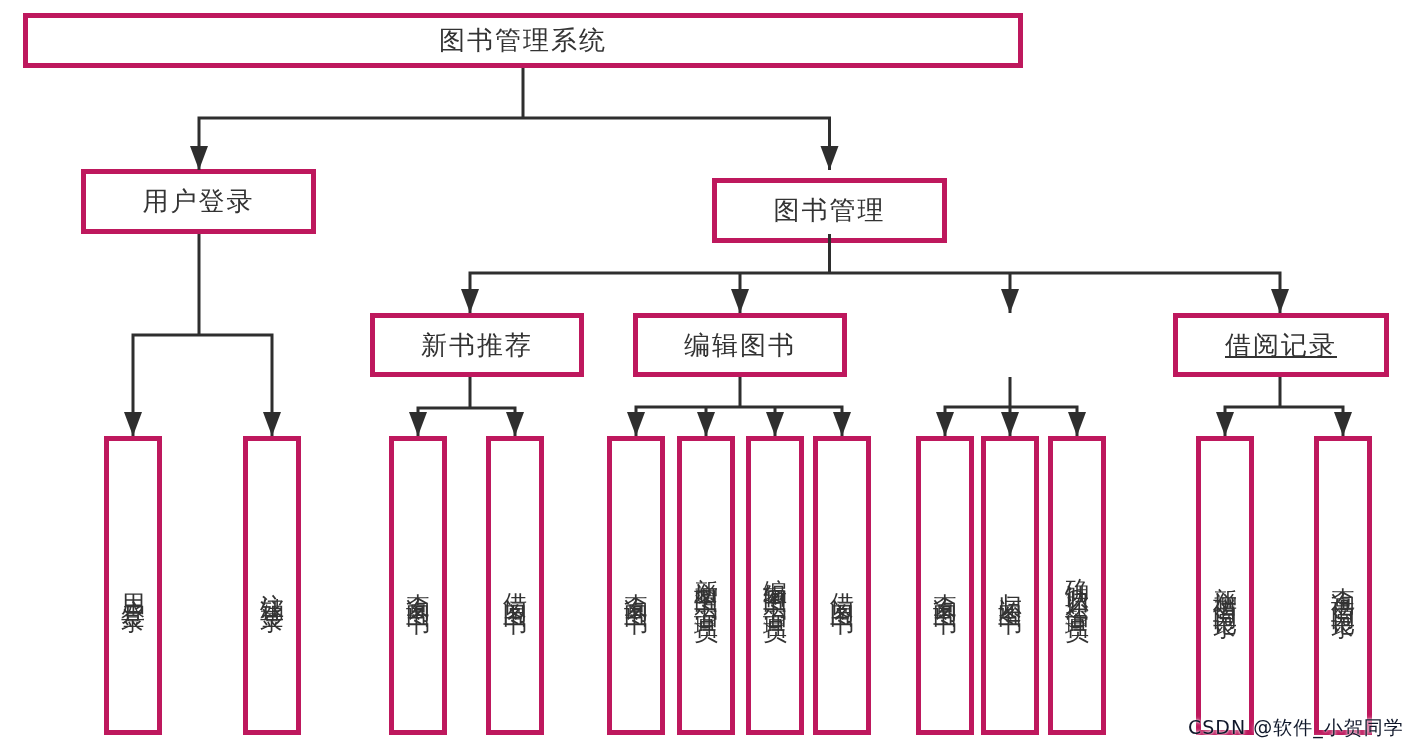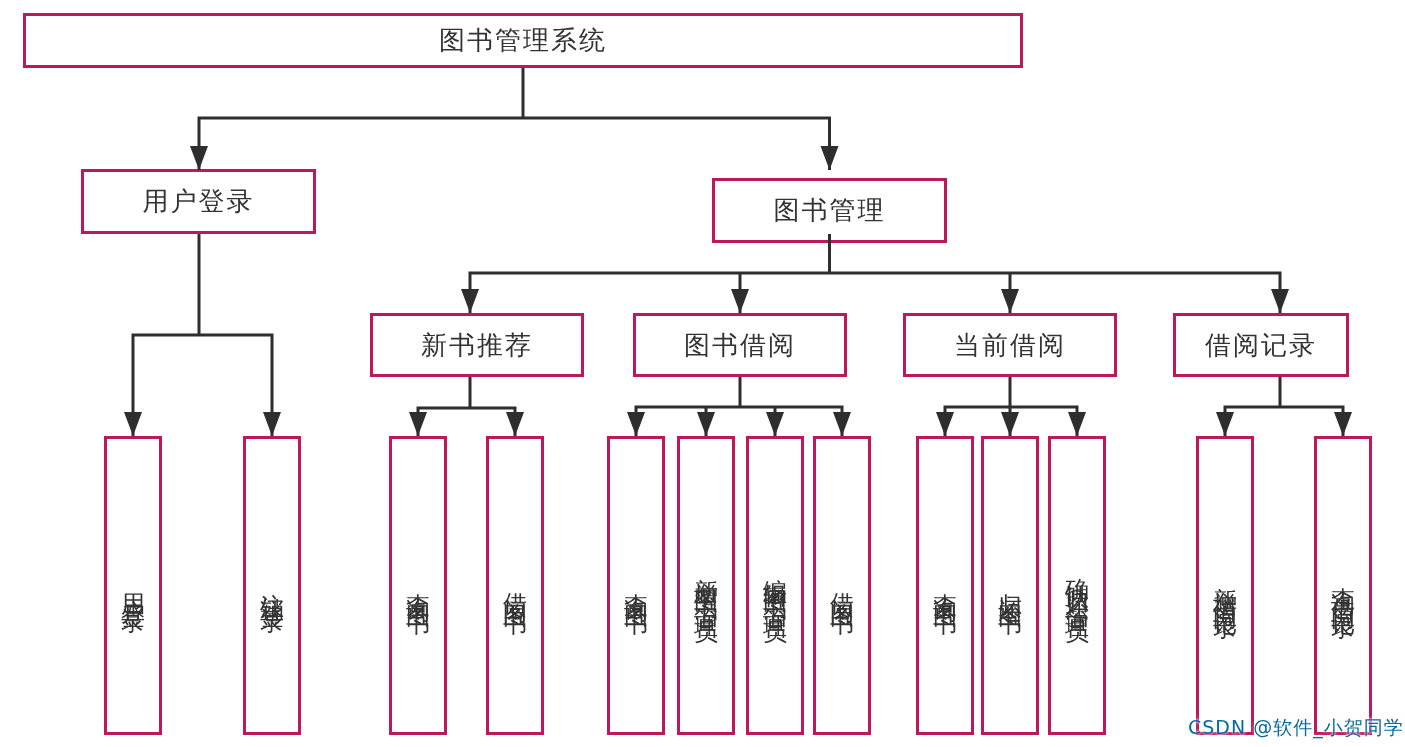--- a/index.html
+++ b/index.html
@@ -7,21 +7,21 @@
     position:relative;
     width:1405px;height:747px;
     background:#ffffff;
     font-family:"DejaVu Sans","Liberation Sans",sans-serif;
     overflow:hidden;
   }
   .box{
     position:absolute;
     box-sizing:border-box;
     background:#ffffff;
-    border:3px solid #be185d;
+    border:5px solid #be185d;
     color:#333333;
     display:flex;
     align-items:center;
     justify-content:center;
     text-align:center;
     z-index:2;
   }
   .hbox{
     font-size:26px;
     letter-spacing:2px;
@@ -37,41 +37,40 @@
   #connectors{
     position:absolute;
     left:0;top:0;
     z-index:3;
     pointer-events:none;
   }
   #watermark{
     position:absolute;
     left:1188px;top:715px;
     font-size:19px;
-    color:#0369a1;
+    color:#0f172a;
     letter-spacing:1px;
     white-space:nowrap;
     text-shadow:0 0 2px #ffffff,0 0 4px #ffffff;
     z-index:4;
   }
 </style>
 </head>
 <body>
 
 <div id="canvas">
 
   <div class="box hbox" style="left:23px;top:13px;width:1000px;height:55px;">图书管理系统</div>
 
   <div class="box hbox" style="left:81px;top:169px;width:235px;height:65px;">用户登录</div>
   <div class="box hbox" style="left:712px;top:178px;width:235px;height:65px;">图书管理</div>
 
   <div class="box hbox" style="left:370px;top:313px;width:214px;height:64px;">新书推荐</div>
-  <div class="box hbox" style="left:633px;top:313px;width:214px;height:64px;">图书借阅</div>
-  <div class="box hbox" style="left:903px;top:313px;width:214px;height:64px;">当前借阅</div>
-  <div class="box hbox" style="left:1173px;top:313px;width:176px;height:64px;">借阅记录</div>
+  <div class="box hbox" style="left:633px;top:313px;width:214px;height:64px;">编辑图书</div>
+  <div class="box hbox" style="left:1173px;top:313px;width:216px;height:64px;text-decoration:underline;">借阅记录</div>
 
   <div class="box vbox" style="left:104px;top:436px;width:58px;height:299px;">用户登录</div>
   <div class="box vbox" style="left:243px;top:436px;width:58px;height:299px;">注销登录</div>
 
   <div class="box vbox" style="left:389px;top:436px;width:58px;height:299px;">查询图书</div>
   <div class="box vbox" style="left:486px;top:436px;width:58px;height:299px;">借阅图书</div>
 
   <div class="box vbox" style="left:607px;top:436px;width:58px;height:299px;">查询图书</div>
   <div class="box vbox" style="left:677px;top:436px;width:58px;height:299px;">新增图书（管理员）</div>
   <div class="box vbox" style="left:746px;top:436px;width:58px;height:299px;">编辑图书（管理员）</div>

